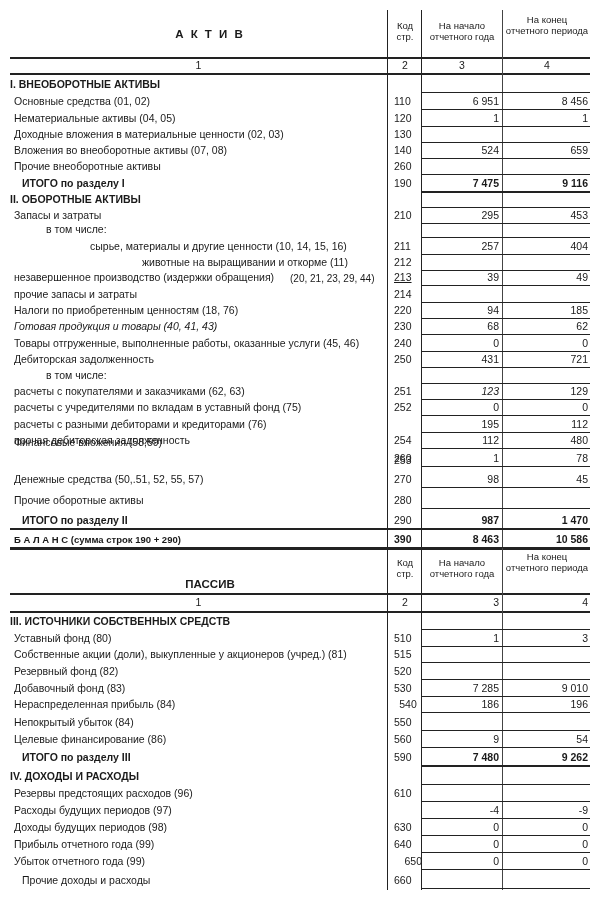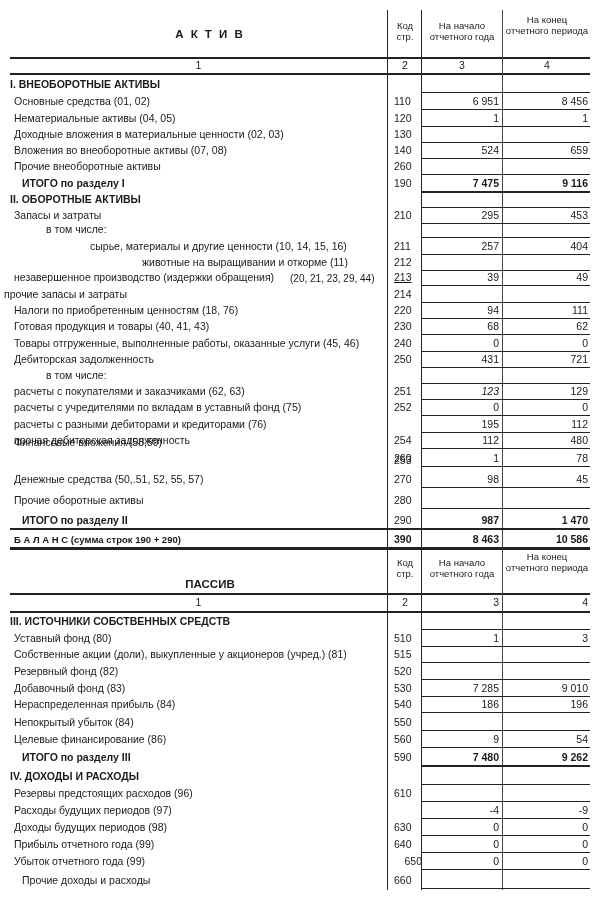--- a/index.html
+++ b/index.html
@@ -130,35 +130,35 @@
       </div>
       <div>
         <div class="t" style="left: 14px; top: 271px;">незавершенное производство (издержки обращения)</div>
         <span class="tiny" style="position: absolute; left: 290px; top: 273px; white-space: nowrap;">(20, 21, 23, 29,  44)</span>
         <div class="t code" style="top: 271px; text-decoration: underline;">213</div>
         <div class="t v1" style="top: 271px;">39</div>
         <div class="t v2" style="top: 271px;">49</div>
         <div class="hline" style="left: 421px; width: 169px; top: 285px;"></div>
       </div>
       <div>
-        <div class="t" style="left: 4px; top: 288px; text-align: center;">прочие запасы и затраты</div>
+        <div class="t" style="left: 14px; top: 288px; text-align: center;">прочие запасы и затраты</div>
         <div class="t code" style="top: 288px;">214</div>
         <div class="t v1" style="top: 288px;"></div>
         <div class="t v2" style="top: 288px;"></div>
         <div class="hline" style="left: 421px; width: 169px; top: 302px;"></div>
       </div>
       <div>
         <div class="t" style="left: 14px; top: 304px;">Налоги по приобретенным ценностям (18, 76)</div>
         <div class="t code" style="top: 304px;">220</div>
         <div class="t v1" style="top: 304px;">94</div>
-        <div class="t v2" style="top: 304px;">111</div>
+        <div class="t v2" style="top: 304px;">185</div>
         <div class="hline" style="left: 421px; width: 169px; top: 318px;"></div>
       </div>
       <div>
-        <div class="t" style="left: 14px; top: 320px;">Готовая продукция и товары  (40, 41, 43)</div>
+        <div class="t" style="left: 14px; top: 320px; font-style: italic;">Готовая продукция и товары  (40, 41, 43)</div>
         <div class="t code" style="top: 320px;">230</div>
         <div class="t v1" style="top: 320px;">68</div>
         <div class="t v2" style="top: 320px;">62</div>
         <div class="hline" style="left: 421px; width: 169px; top: 334px;"></div>
       </div>
       <div>
         <div class="t" style="left: 14px; top: 337px;">Товары отгруженные, выполненные работы, оказанные услуги (45, 46)</div>
         <div class="t code" style="top: 337px;">240</div>
         <div class="t v1" style="top: 337px;">0</div>
         <div class="t v2" style="top: 337px;">0</div>
@@ -294,21 +294,21 @@
       </div>
       <div>
         <div class="t" style="left: 14px; top: 682px;">Добавочный фонд (83)</div>
         <div class="t code" style="top: 682px;">530</div>
         <div class="t v1" style="top: 682px;">7 285</div>
         <div class="t v2" style="top: 682px;">9 010</div>
         <div class="hline" style="left: 421px; width: 169px; top: 696px;"></div>
       </div>
       <div>
         <div class="t" style="left: 14px; top: 698px;">Нераспределенная прибыль (84)</div>
-        <div class="t code" style="top: 698px;">540</div>
+        <div class="t code" style="top: 698px; text-align: center;">540</div>
         <div class="t v1" style="top: 698px;">186</div>
         <div class="t v2" style="top: 698px;">196</div>
         <div class="hline" style="left: 421px; width: 169px; top: 712px;"></div>
       </div>
       <div>
         <div class="t" style="left: 14px; top: 716px;">Непокрытый убыток  (84)</div>
         <div class="t code" style="top: 716px;">550</div>
         <div class="t v1" style="top: 716px;"></div>
         <div class="t v2" style="top: 716px;"></div>
         <div class="hline" style="left: 421px; width: 169px; top: 730px;"></div>

